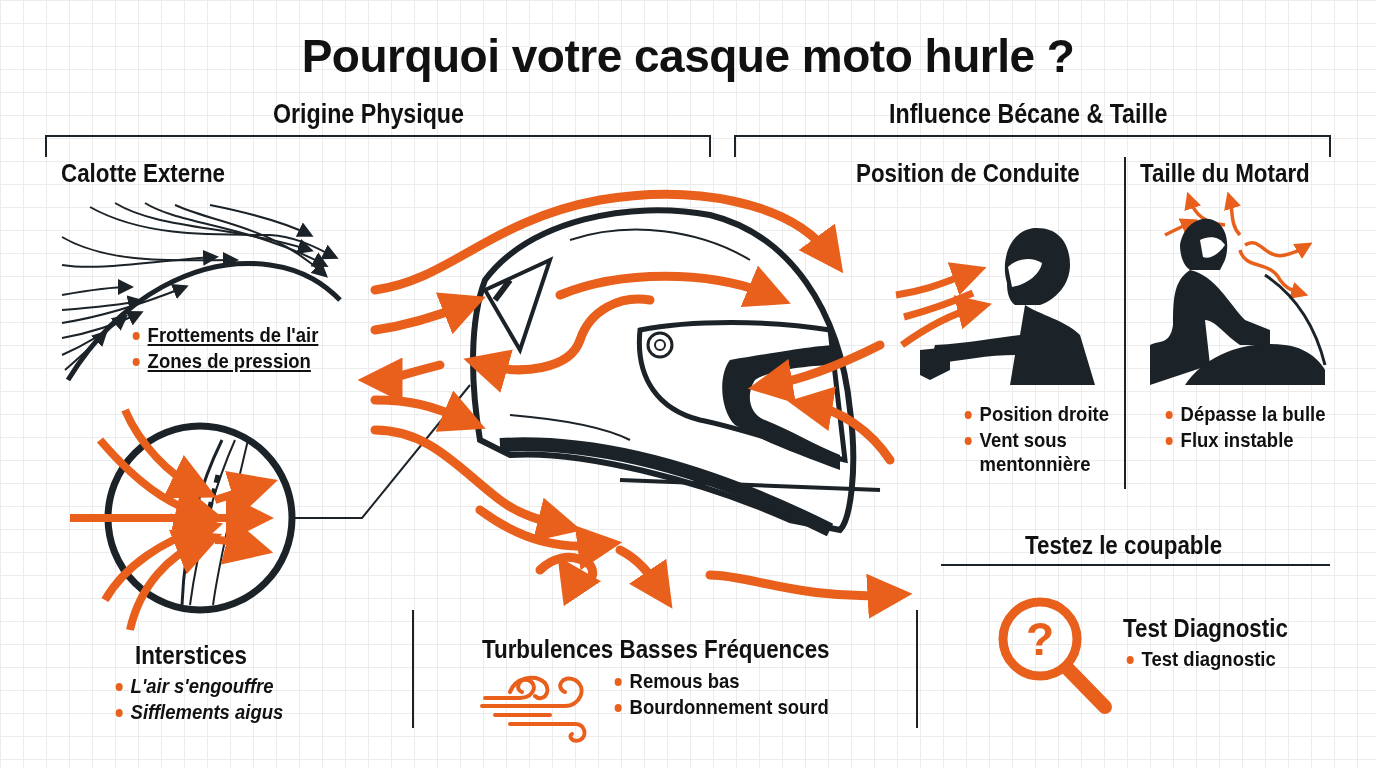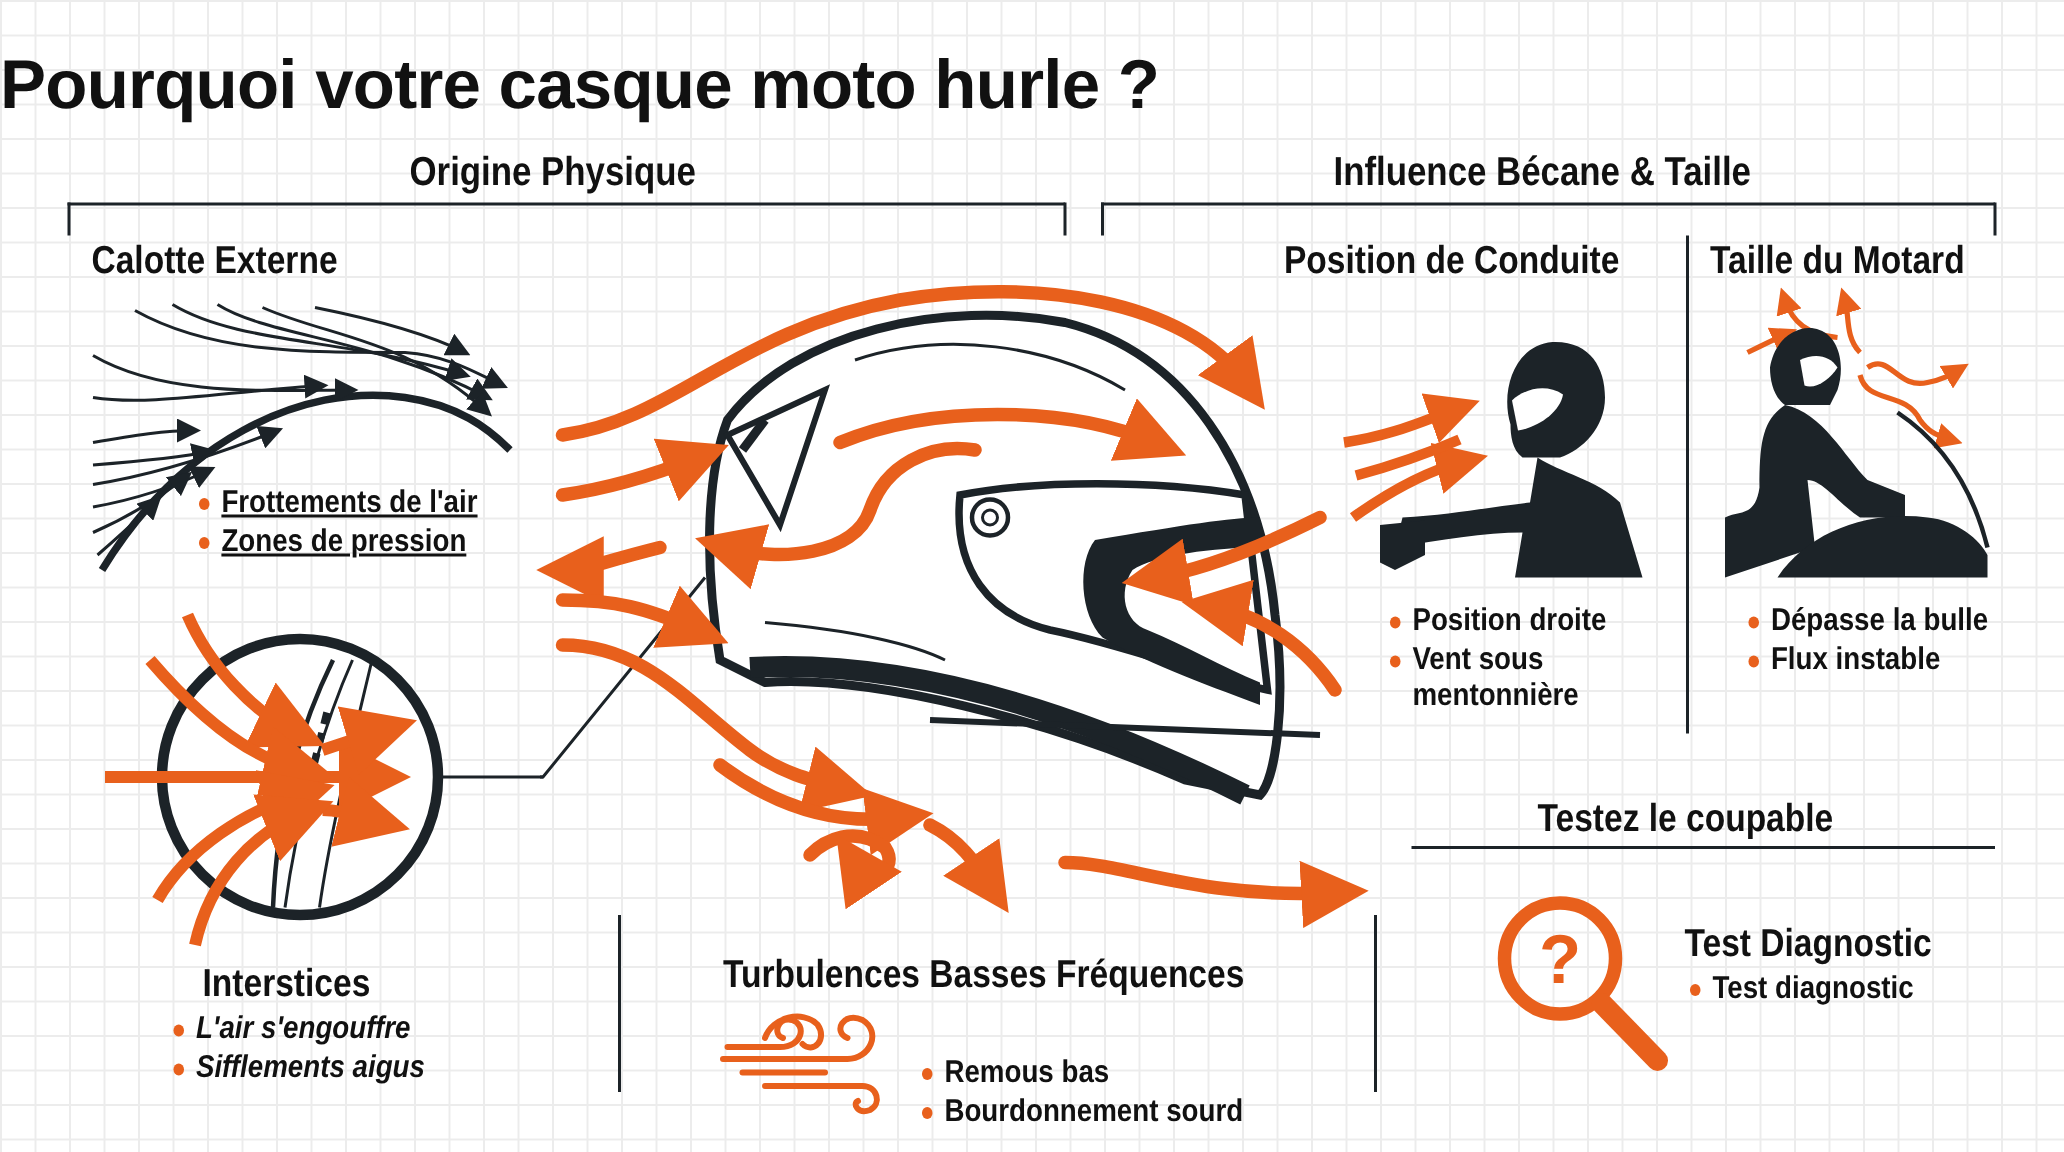--- a/index.html
+++ b/index.html
@@ -8,21 +8,21 @@
     background-color: #ffffff;
     background-image:
       linear-gradient(to right, #ececec 1px, transparent 1px),
       linear-gradient(to bottom, #ececec 1px, transparent 1px);
     background-size: 23px 23px;
     font-family: "Liberation Sans", "DejaVu Sans", sans-serif;
     color: #111;
   }
   .abs { position: absolute; }
   .title {
-    left: 0; width: 1376px; top: 26px; text-align: left;
+    left: 0; width: 1376px; top: 26px; text-align: center;
     font-size: 46px; font-weight: 700; letter-spacing: -0.5px; line-height: 60px;
   }
   .section-h { font-size: 27px; font-weight: 700; line-height: 32px; white-space: nowrap; transform: scaleX(0.86); transform-origin: left center; }
   .sub-h { font-size: 26px; font-weight: 700; line-height: 30px; white-space: nowrap; transform: scaleX(0.86); transform-origin: left center; }
   .bullets { list-style: none; margin: 0; padding: 0; }
   .bullets li {
     font-size: 21px; font-weight: 700; line-height: 26px; white-space: nowrap;
     position: relative; padding-left: 20px; transform: scaleX(0.88); transform-origin: left center;
   }
   .bullets li::before {
@@ -154,21 +154,21 @@
 <div class="abs sub-h" style="left:482px; top:634px;">Turbulences Basses Fréquences</div>
 <svg style="left:480px; top:668px;" width="120" height="80" viewBox="0 0 120 80">
   <g stroke="#e8601c" stroke-width="4" fill="none" stroke-linecap="round">
     <path d="M5,30 L40,30 C55,30 58,15 48,12 C38,10 35,22 42,24"></path>
     <path d="M30,24 C35,10 55,5 65,15 C72,25 62,35 55,28"></path>
     <path d="M2,38 L85,38 C100,38 108,20 95,12 C82,6 75,20 85,24"></path>
     <path d="M15,47 L70,47"></path>
     <path d="M30,56 L95,56 C105,56 108,68 100,72 C92,75 88,68 92,66"></path>
   </g>
 </svg>
-<ul class="bullets abs" style="left:612px; top:668px;margin-top:34px;">
+<ul class="bullets abs" style="left:612px; top:668px;">
   <li>Remous bas</li>
   <li>Bourdonnement sourd</li>
 </ul>
 
 <div class="abs sub-h" style="left:856px; top:158px;">Position de Conduite</div>
 <svg style="left:890px; top:225px;" width="215" height="160" viewBox="0 0 215 160">
   <defs>
     <marker id="ah-p" markerWidth="5" markerHeight="5" refX="2.5" refY="2.5" orient="auto">
         <path d="M0,0 L5,2.5 L0,5 z" fill="#e8601c"></path>
       </marker>
@@ -178,21 +178,21 @@
     <path d="M12,120 C40,100 65,88 85,83"></path>
   </g>
   <path d="M14,92 C40,85 60,78 83,68" stroke="#e8601c" stroke-width="7" fill="none"></path>
 
   <path d="M117,58 C110,35 120,5 145,3 C170,2 180,20 180,40 C180,60 165,75 150,80 L125,80 C118,75 117,65 117,58 Z" fill="#1c2328"></path>
   <path d="M118,42 C125,35 140,30 152,38 C150,50 135,60 122,62 Z" fill="#fff"></path>
 
   <path d="M135,80 C150,90 175,95 190,110 L205,160 L120,160 L125,130 C100,130 70,135 40,140 L45,120 C80,118 110,112 130,110 Z" fill="#1c2328"></path>
   <path d="M30,125 L60,122 L60,145 L40,155 L30,150 Z" fill="#1c2328"></path>
 </svg>
-<ul class="bullets abs" style="left:924px; top:401px;">
+<ul class="bullets abs" style="left:962px; top:401px;">
   <li>Position droite</li>
   <li style="white-space:normal; width:150px; line-height:24px; padding-top:1px;"><span>Vent sous mentonnière</span></li>
 </ul>
 
 <div class="abs sub-h" style="left:1140px; top:158px;">Taille du Motard</div>
 <svg style="left:1145px; top:195px;" width="190" height="190" viewBox="0 0 190 190">
   <defs>
     <marker id="ah-t" markerWidth="5" markerHeight="5" refX="2.5" refY="2.5" orient="auto">
         <path d="M0,0 L5,2.5 L0,5 z" fill="#e8601c"></path>
       </marker>

